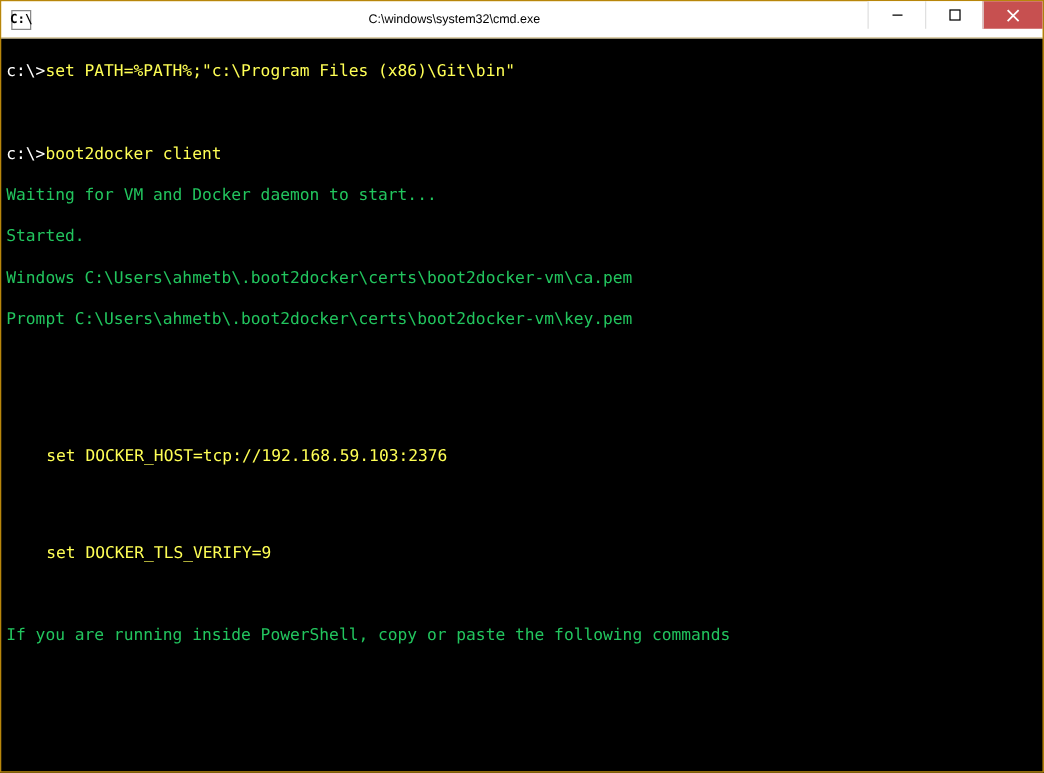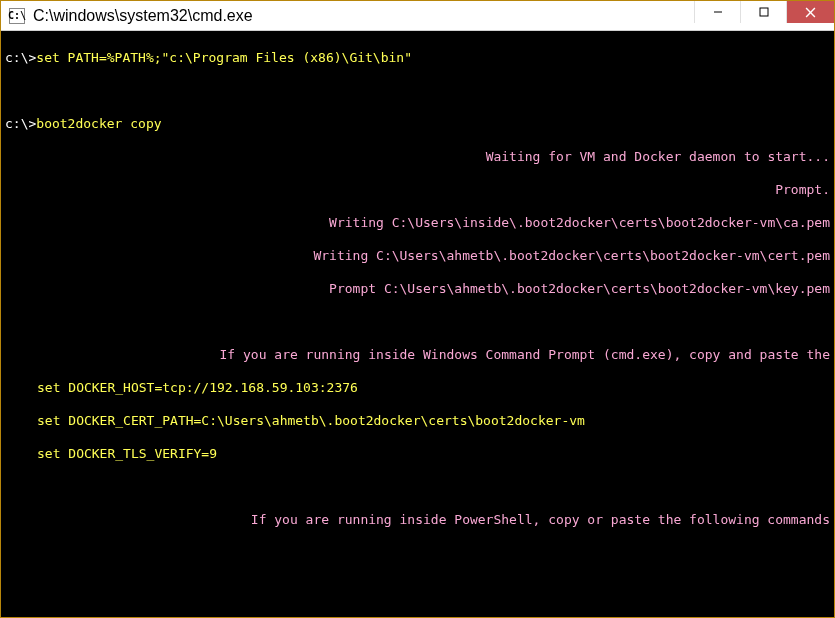--- a/index.html
+++ b/index.html
@@ -33,21 +33,22 @@
       justify-content: center;
       font-size: 10px;
       border: 1px solid #888;
       background: #fff;
       color: #000;
       font-family: monospace;
       font-weight: bold;
     }
     .titlebar-title {
       flex: 1;
-      font-size: 16px;
+      text-align: center;
+      font-size: 10px;
       color: #000;
     }
     .titlebar-buttons {
       display: flex;
       height: 100%;
     }
     .titlebar-btn {
       width: 46px;
       height: 22px;
       display: flex;
@@ -72,22 +73,22 @@
       font-size: 13px;
       line-height: 16.5px;
       padding: 2px 4px 4px 4px;
       overflow: hidden;
       white-space: pre;
     }
     .line { white-space: pre; }
     .prompt { color: #fff; }
     .cmd { color: #ffff55; }
     .env-yellow { color: #ffff55; }
-    .out { color: #f9a8d4; text-align: right; }
-    .indent { padding-left: 32px; }
+    .out { color: #22c55e; }
+    .indent { padding-left: 32px; margin-top: 44px; }
   </style>
 </head>
 <body>
 
 <div class="window">
   <div class="titlebar">
     <div class="titlebar-icon">C:\</div>
     <div class="titlebar-title">C:\windows\system32\cmd.exe</div>
     <div class="titlebar-buttons">
       <div class="titlebar-btn">
@@ -105,30 +106,27 @@
             <line x1="1" y1="1" x2="9" y2="9" stroke="#fff" stroke-width="1.3"></line>
             <line x1="9" y1="1" x2="1" y2="9" stroke="#fff" stroke-width="1.3"></line>
           </svg>
       </div>
     </div>
   </div>
 
   <div class="terminal">
 <div class="line"><span class="prompt">c:\&gt;</span><span class="cmd">set PATH=%PATH%;"c:\Program Files (x86)\Git\bin"</span></div>
 <div class="line">&nbsp;</div>
-<div class="line"><span class="prompt">c:\&gt;</span><span class="cmd">boot2docker copy</span></div>
+<div class="line"><span class="prompt">c:\&gt;</span><span class="cmd">boot2docker client</span></div>
 <div class="line out">Waiting for VM and Docker daemon to start...</div>
-<div class="line out">Prompt.</div>
-<div class="line out">Writing C:\Users\inside\.boot2docker\certs\boot2docker-vm\ca.pem</div>
-<div class="line out">Writing C:\Users\ahmetb\.boot2docker\certs\boot2docker-vm\cert.pem</div>
+<div class="line out">Started.</div>
+<div class="line out">Windows C:\Users\ahmetb\.boot2docker\certs\boot2docker-vm\ca.pem</div>
 <div class="line out">Prompt C:\Users\ahmetb\.boot2docker\certs\boot2docker-vm\key.pem</div>
 <div class="line">&nbsp;</div>
-<div class="line out">If you are running inside Windows Command Prompt (cmd.exe), copy and paste the</div>
 <div class="line env-yellow indent">set DOCKER_HOST=tcp://192.168.59.103:2376</div>
-<div class="line env-yellow indent">set DOCKER_CERT_PATH=C:\Users\ahmetb\.boot2docker\certs\boot2docker-vm</div>
 <div class="line env-yellow indent">set DOCKER_TLS_VERIFY=9</div>
 <div class="line">&nbsp;</div>
 <div class="line out">If you are running inside PowerShell, copy or paste the following commands</div>
 
 
 
 
 
 
 

